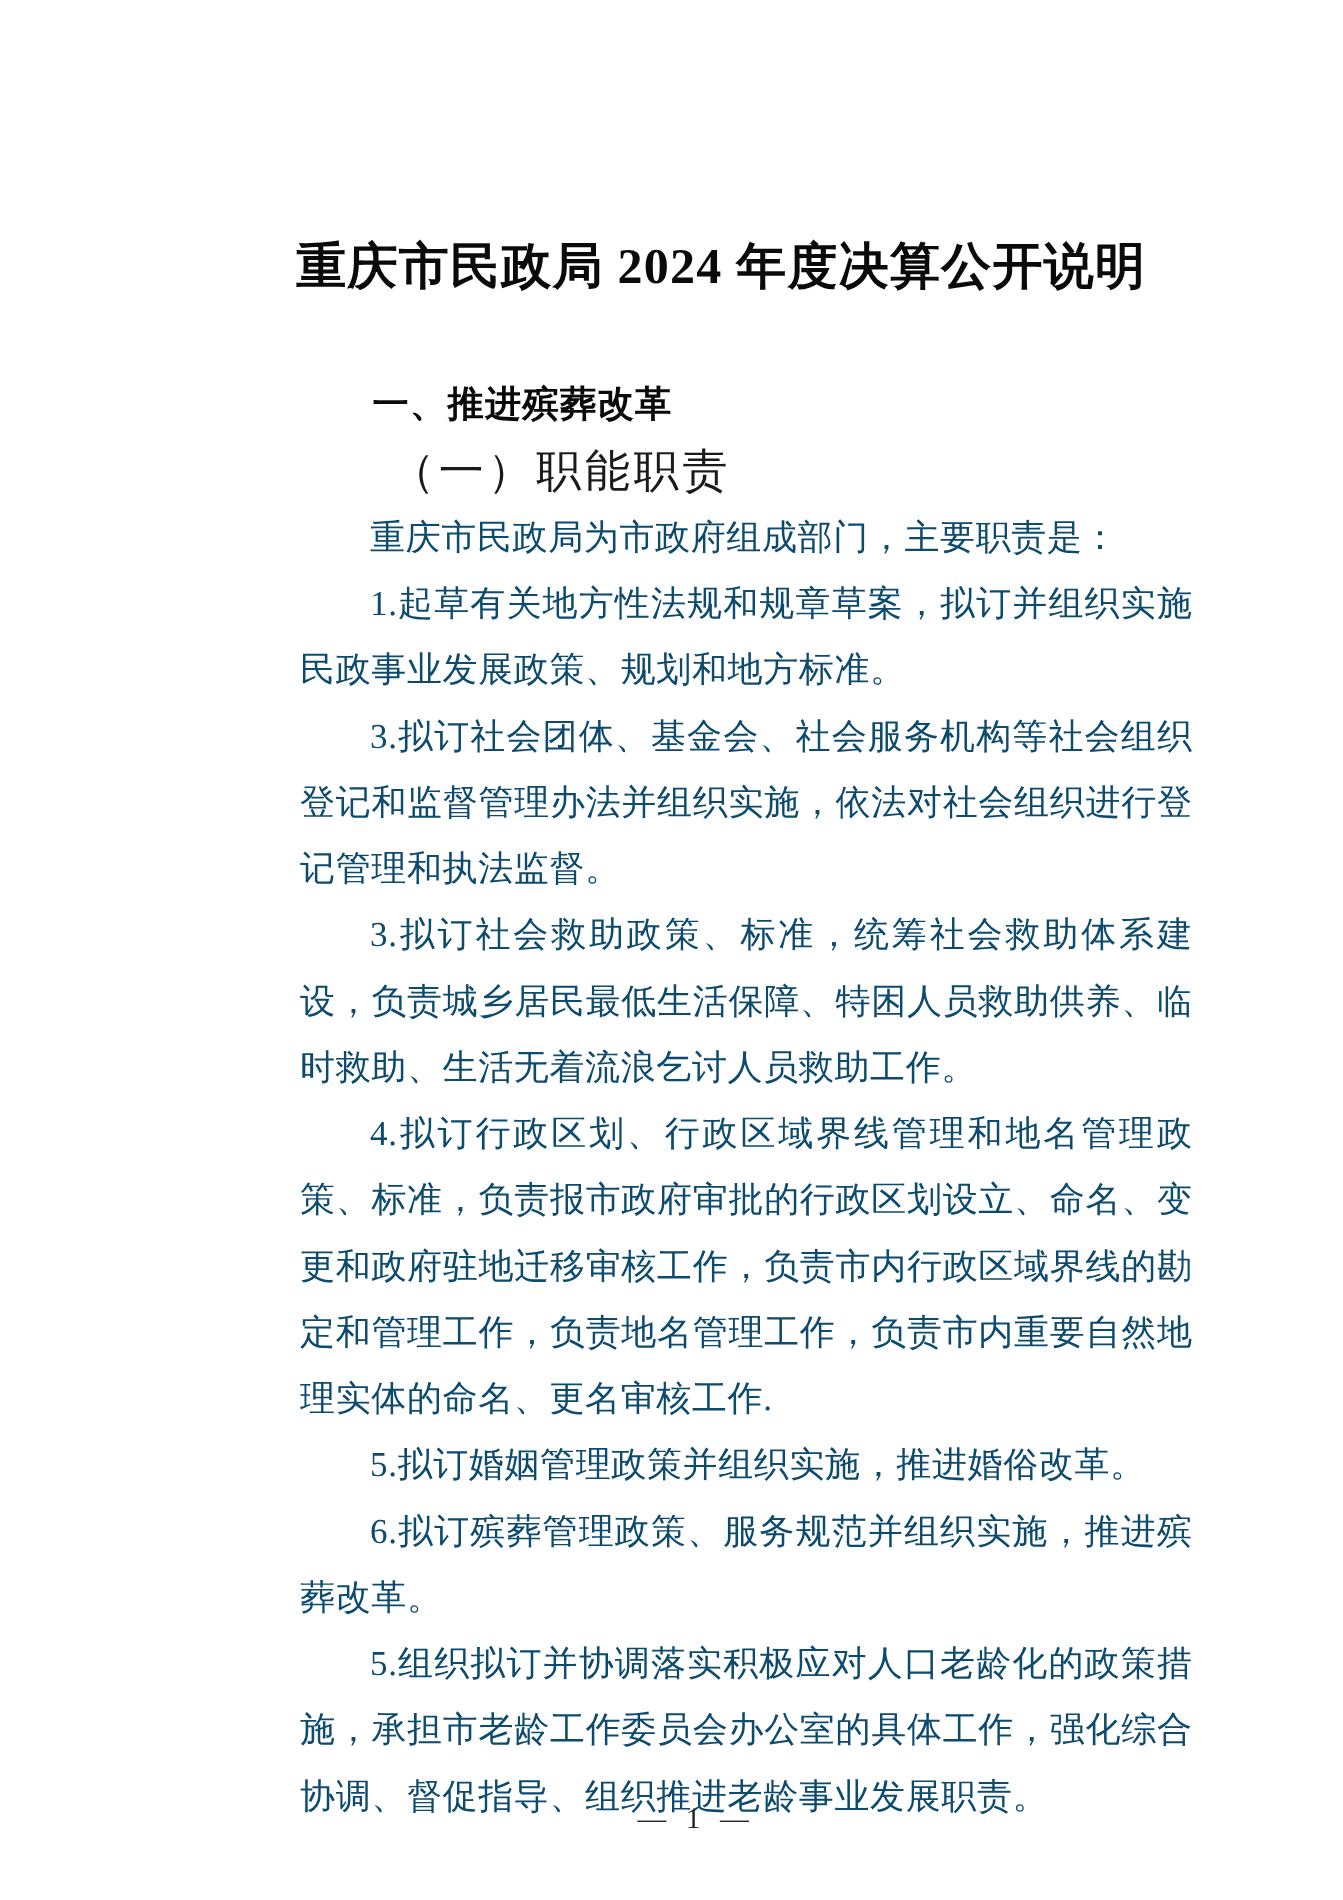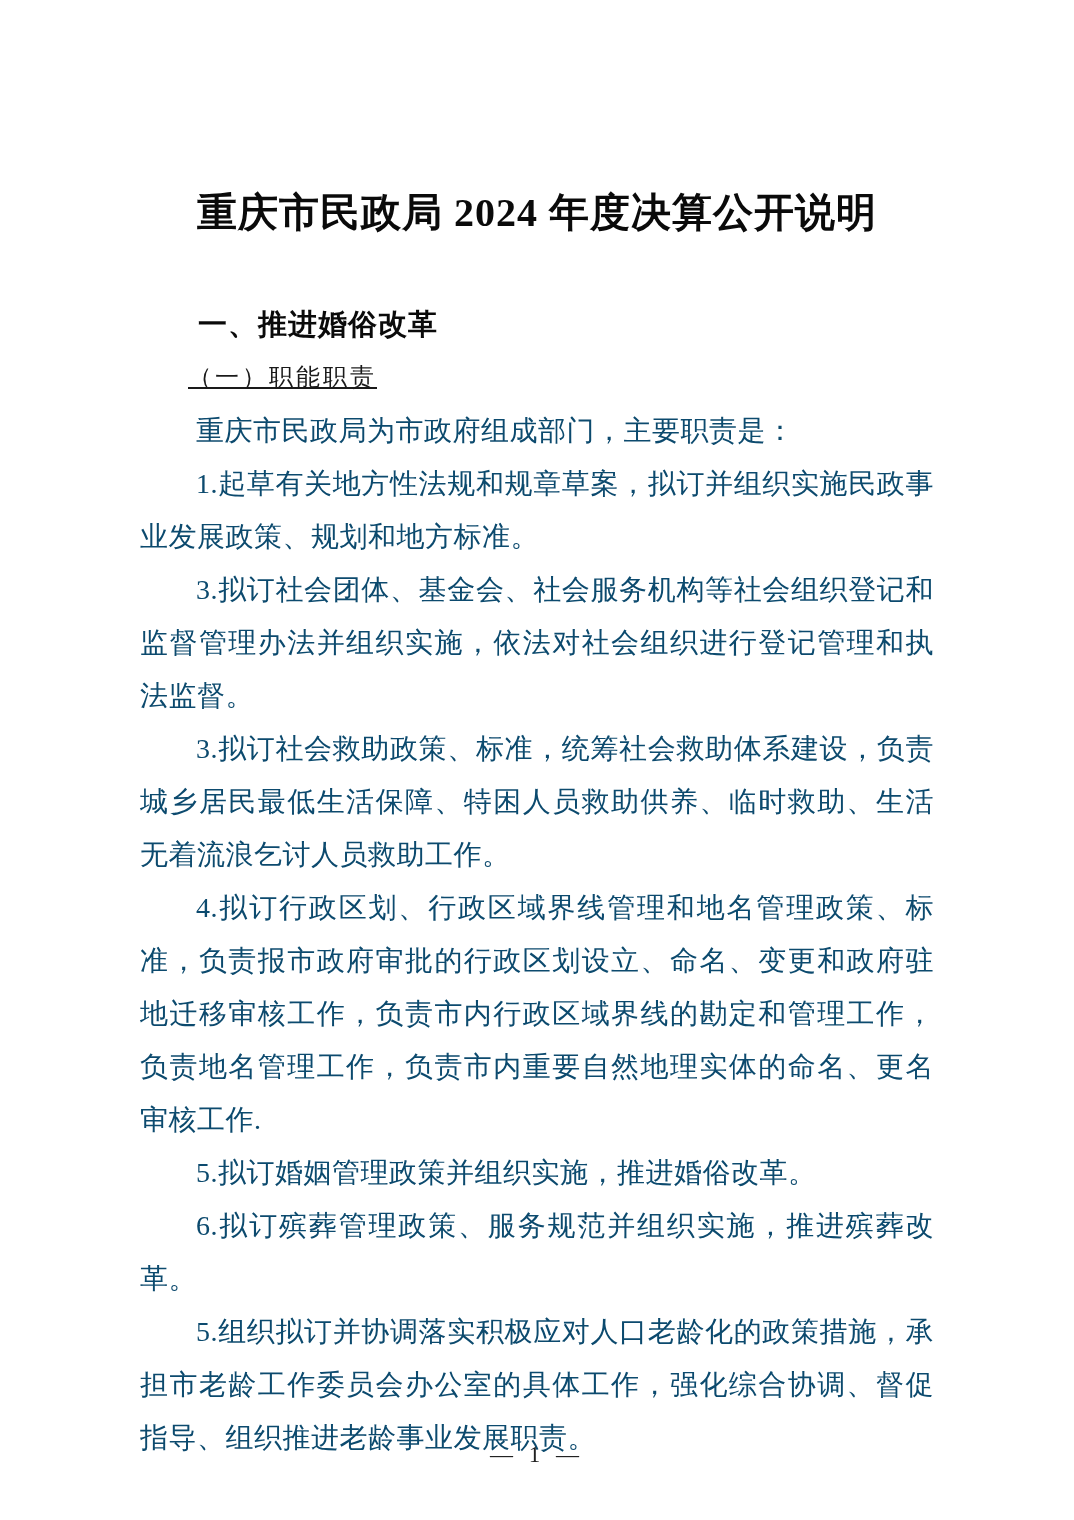--- a/index.html
+++ b/index.html
@@ -1,15 +1,15 @@
 <!DOCTYPE html>
 <html><head>
 <meta charset="utf-8">
 <style>
-  * { box-sizing: border-box; }
+  * { box-sizing: border-box; padding-left: 40px; }
   html, body {
     margin: 0;
     padding: 0;
     background: #ffffff;
   }
   .page {
     position: relative;
     width: 1074px;
     height: 1520px;
     margin: 0 auto;
@@ -42,27 +42,26 @@
     font-size: 29px;
     font-weight: 700;
     line-height: 53px;
     text-indent: 2em;
     letter-spacing: 1px;
     color: #0a0a0a;
   }
   .subsection-heading {
     margin: 0;
     font-family: "Liberation Serif", serif;
-    font-size: 24px;
+    font-size: 36px;
     font-weight: 400;
     line-height: 53px;
     text-indent: 2em;
     letter-spacing: 3px;
     color: #1a1a1a;
-    text-decoration: underline;
   }
   .body-para {
     margin: 0;
     text-indent: 2em;
     letter-spacing: 0.5px;
     color: #0c4a6e;
     text-align: justify;
   }
   .page-number {
     position: absolute;
@@ -78,21 +77,21 @@
 </style>
 </head>
 <body>
 
 <div class="page">
 
   <h1 class="doc-title">重庆市民政局 2024 年度决算公开说明</h1>
 
   <div class="content">
 
-    <h2 class="section-heading">一、推进婚俗改革</h2>
+    <h2 class="section-heading">一、推进殡葬改革</h2>
 
     <h3 class="subsection-heading">（一）职能职责</h3>
 
     <p class="body-para">重庆市民政局为市政府组成部门，主要职责是：</p>
 
     <p class="body-para">1.起草有关地方性法规和规章草案，拟订并组织实施民政事业发展政策、规划和地方标准。</p>
 
     <p class="body-para">3.拟订社会团体、基金会、社会服务机构等社会组织登记和监督管理办法并组织实施，依法对社会组织进行登记管理和执法监督。</p>
 
     <p class="body-para">3.拟订社会救助政策、标准，统筹社会救助体系建设，负责城乡居民最低生活保障、特困人员救助供养、临时救助、生活无着流浪乞讨人员救助工作。</p>

